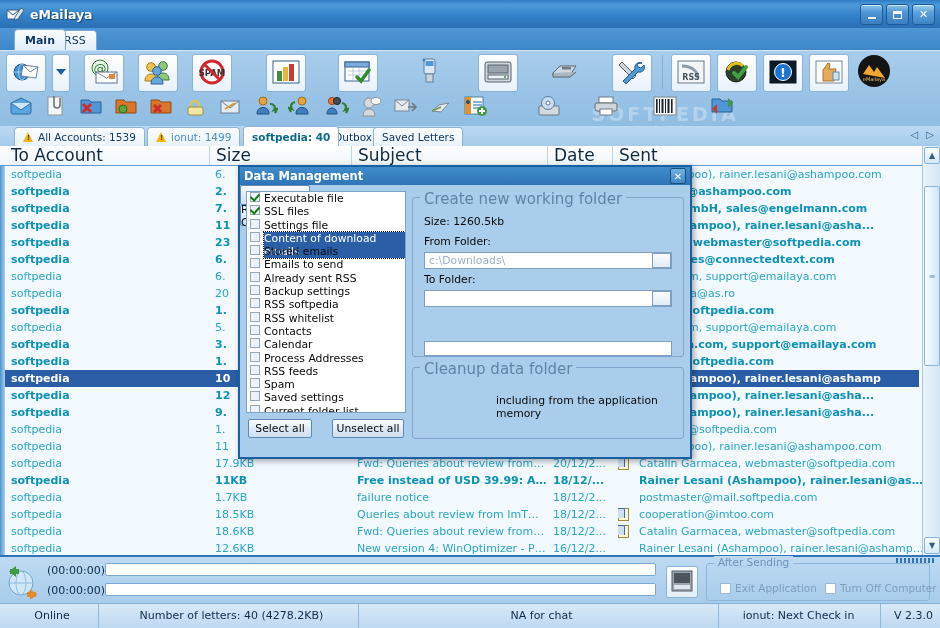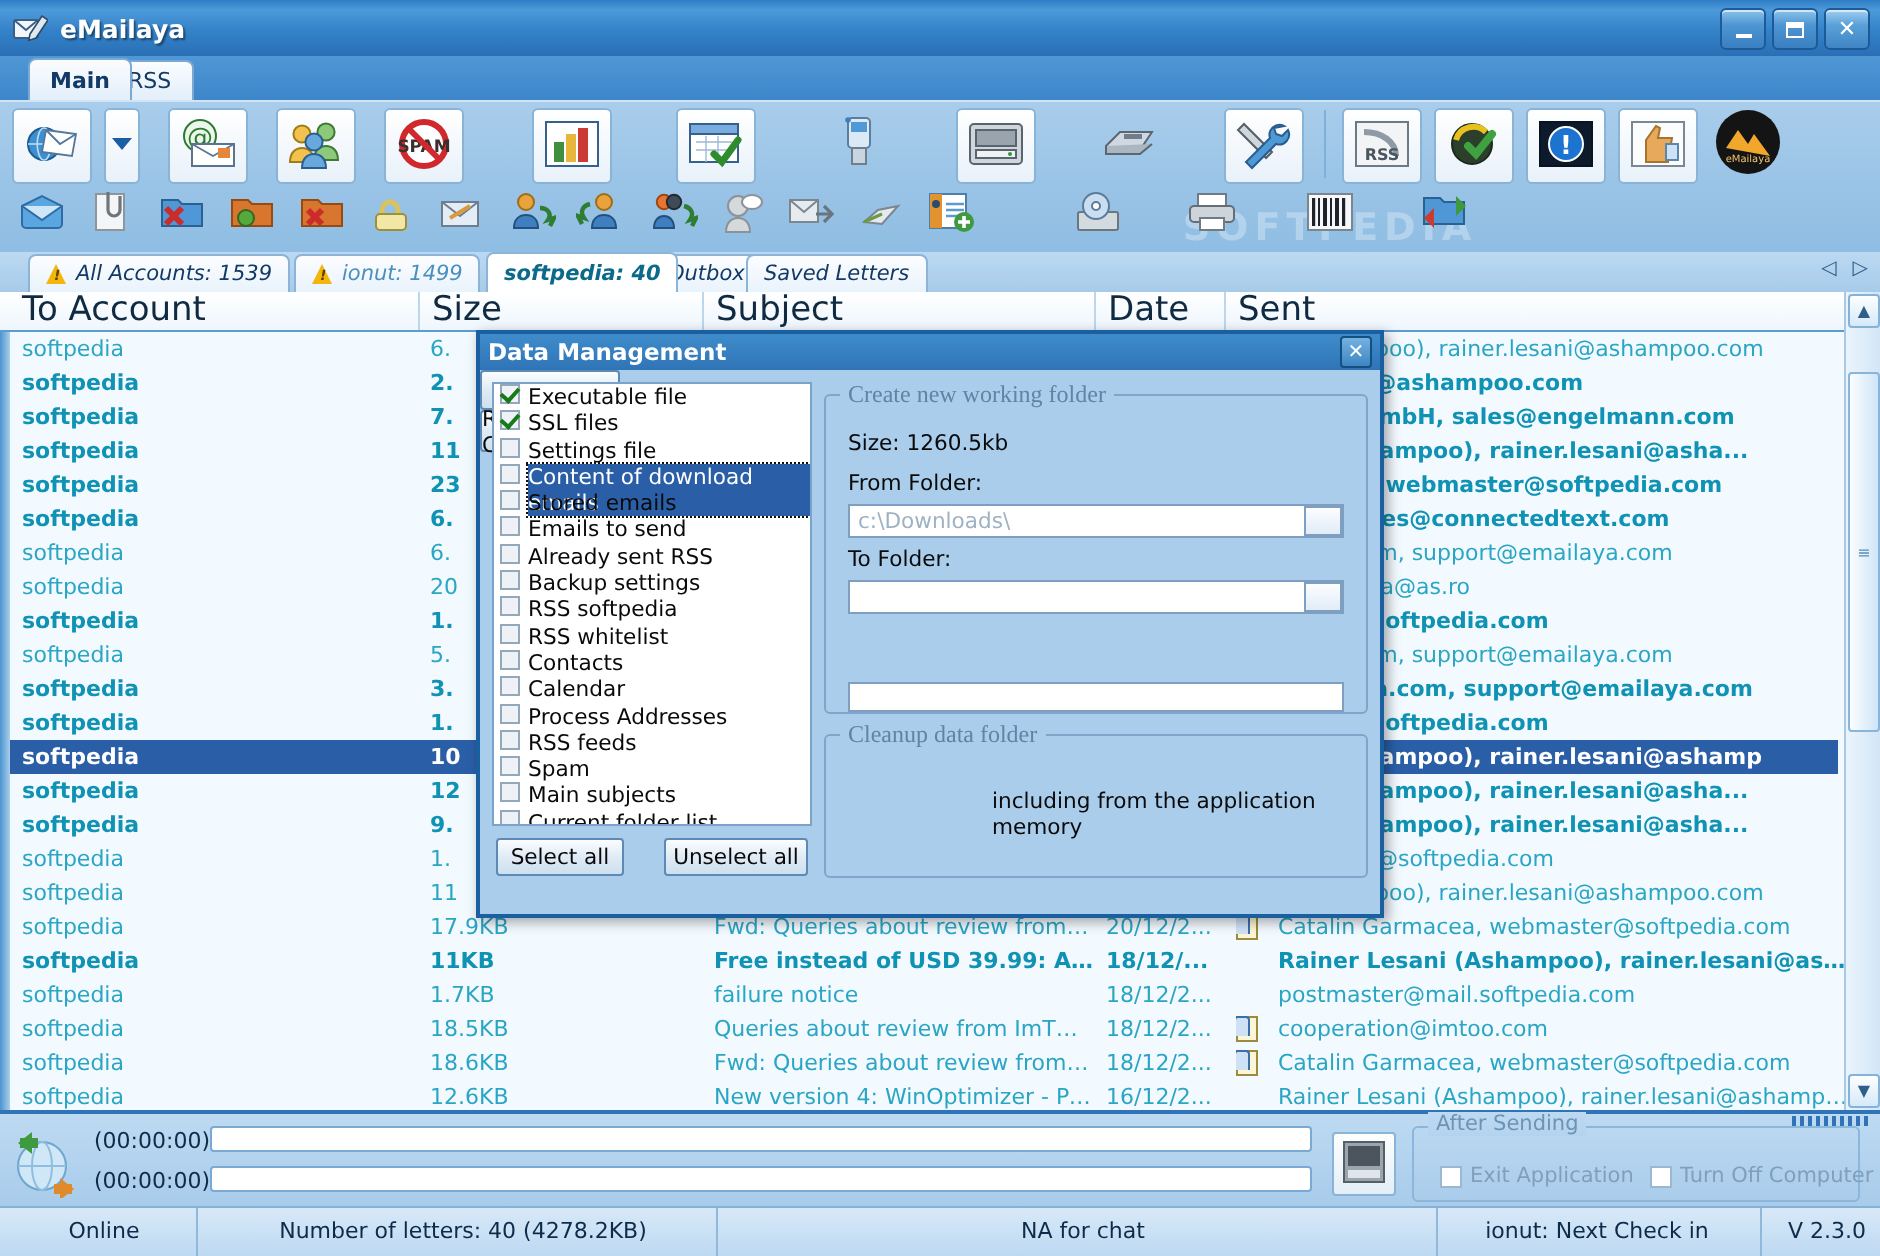--- a/index.html
+++ b/index.html
@@ -75,21 +75,21 @@
   
   .accttabs{
     position:absolute;left:0;top:126px;width:940px;height:20px;
     background:linear-gradient(to bottom,#bcd9f2 0%,#a6cbea 100%);
   }
   .acct{
     position:absolute;bottom:0;height:18px;display:flex;align-items:center;
     padding:0 8px;gap:4px;
     background:linear-gradient(to bottom,#fcfdff 0%,#e9f3fc 100%);
     border:1px solid #8cb4d8;border-bottom:none;border-radius:4px 4px 0 0;
-    font-size:10.5px;color:#123a66;white-space:nowrap;font-style:italic;
+    font-size:10.5px;color:#123a66;white-space:nowrap;
   }
   .acct.sel{color:#0b6a8a;font-weight:bold;background:#fff;z-index:4;height:19px;}
   .acct .dim{color:#4a8fbe;}
   .warn{
     width:11px;height:10px;position:relative;flex:0 0 auto;
   }
   .warn:before{
     content:"";position:absolute;left:0;top:0;
     border-left:5.5px solid transparent;border-right:5.5px solid transparent;
     border-bottom:10px solid #f2b60c;
@@ -229,21 +229,21 @@
     border:solid #167a16;border-width:0 2px 2px 0;transform:rotate(42deg);
   }
   .dlgbtn{
     background:linear-gradient(to bottom,#fbfdff 0%,#dfeaf5 52%,#cddff0 100%);
     border:1px solid #5d89b5;border-radius:2px;color:#0a0a0a;font-size:10.8px;
     display:flex;align-items:center;justify-content:center;box-sizing:border-box;
   }
   #select-all-button{position:absolute;left:8px;top:234px;width:64px;height:19px;}
   #unselect-all-button{position:absolute;left:92px;top:234px;width:72px;height:19px;}
   .grp{position:absolute;border:1px solid #7fa6ca;border-radius:3px;}
-  .grp-lbl{position:absolute;top:-7px;left:8px;background:#a9cdeb;padding:0 4px;font-size:12px;color:#5f84a6;font-family:Liberation Serif, serif;}
+  .grp-lbl{position:absolute;top:-7px;left:8px;background:#a9cdeb;padding:0 4px;font-size:15px;color:#5f84a6;}
   #create-folder-group{left:172px;top:12px;width:270px;height:158px;}
   #cleanup-group{left:172px;top:182px;width:270px;height:70px;}
   .dlgtext{position:absolute;font-size:10.8px;color:#0a0a0a;}
   .dlginput{
     position:absolute;height:17px;background:#fff;border:1px solid #7e9fc0;
     box-sizing:border-box;font-size:10.8px;line-height:15px;padding-left:4px;color:#0a0a0a;
   }
   .dlginput.ph{color:#9fb2c4;}
   .browsebtn{
     position:absolute;width:19px;height:15px;
@@ -969,21 +969,21 @@
             <div class="chkrow">
               <span class="cbox"></span>
               <span class="lbl">RSS feeds</span>
             </div>
             <div class="chkrow">
               <span class="cbox"></span>
               <span class="lbl">Spam</span>
             </div>
             <div class="chkrow">
               <span class="cbox"></span>
-              <span class="lbl">Main subjects</span>
+              <span class="lbl">Saved settings</span>
             </div>
             <div class="chkrow">
               <span class="cbox"></span>
               <span class="lbl">Current folder list</span>
             </div>
           </div>
       </div>
 
       <div class="dlgbtn" id="select-all-button">Select all</div>
       <div class="dlgbtn" id="unselect-all-button">Unselect all</div>

